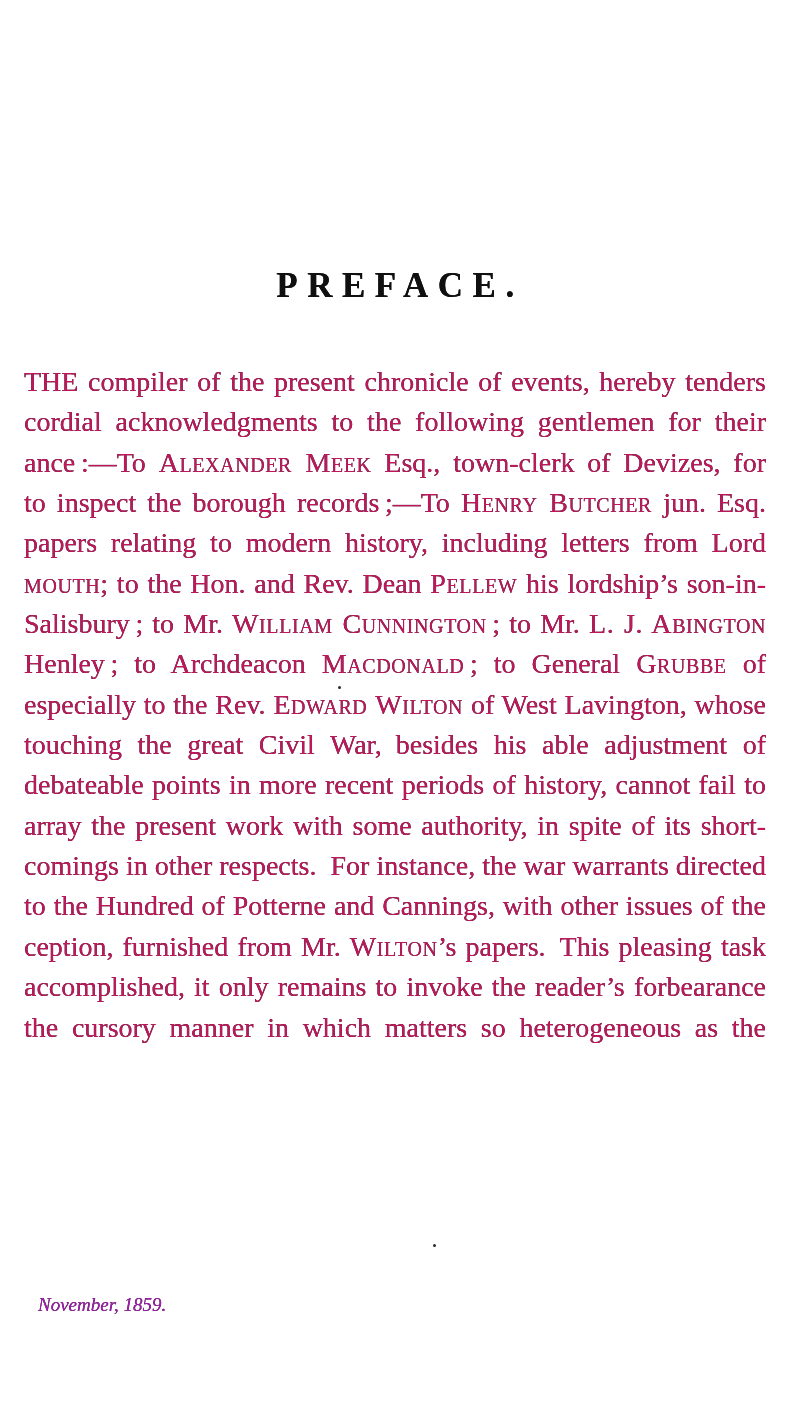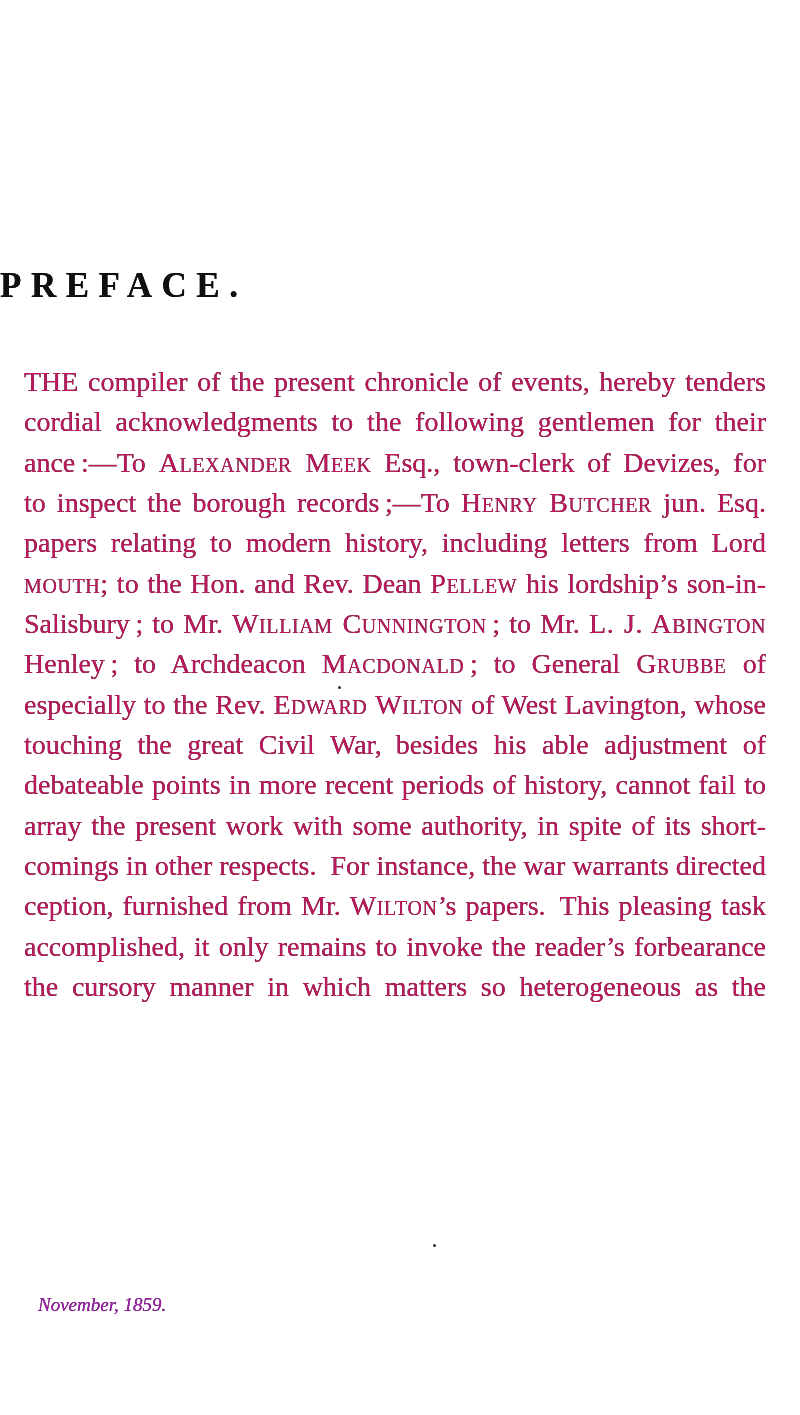--- a/index.html
+++ b/index.html
@@ -15,21 +15,21 @@
     color: #151515;
     font-family: "Liberation Serif", serif;
     overflow: hidden;
   }
   .title {
     position: absolute;
     top: 266px;
     left: 0;
     width: 100%;
     margin: 0;
-    text-align: left;
+    text-align: center;
     font-size: 35px;
     font-weight: bold;
     letter-spacing: 9.5px;
     color: #101010;
     text-shadow: 0 0 0.4px #101010;
   }
   .body-block {
     position: absolute;
     left: 24px;
     top: 362px;
@@ -83,20 +83,21 @@
       <div class="line"><span class="n">to inspect the borough records ;—To </span><span class="sc">Henry Butcher</span><span class="n"> jun. Esq. for</span></div>
       <div class="line"><span class="n">papers relating to modern history, including letters from Lord </span><span class="sc">Sid-</span></div>
       <div class="line"><span class="sc">mouth</span><span class="n">; to the Hon. and Rev. Dean </span><span class="sc">Pellew</span><span class="n"> his lordship’s son-in-law;</span></div>
       <div class="line"><span class="n">Salisbury ; to Mr. </span><span class="sc">William Cunnington</span><span class="n"> ; to Mr. </span><span class="sc">L. J. Abington</span><span class="n"> of</span></div>
       <div class="line"><span class="n">Henley ; to Archdeacon </span><span class="sc">Macdonald</span><span class="n"> ; to General </span><span class="sc">Grubbe</span><span class="n"> of Potterne;</span></div>
       <div class="line"><span class="n">especially to the Rev. </span><span class="sc">Edward Wilton</span><span class="n"> of West Lavington, whose free-</span></div>
       <div class="line"><span class="n">touching the great Civil War, besides his able adjustment of various</span></div>
       <div class="line"><span class="n">debateable points in more recent periods of history, cannot fail to</span></div>
       <div class="line"><span class="n">array the present work with some authority, in spite of its short-</span></div>
       <div class="line"><span class="n">comings in other respects. For instance, the war warrants directed</span></div>
+      <div class="line"><span class="n">to the Hundred of Potterne and Cannings, with other issues of the</span></div>
       <div class="line"><span class="n">ception, furnished from Mr. </span><span class="sc">Wilton</span><span class="n">’s papers. This pleasing task being</span></div>
       <div class="line"><span class="n">accomplished, it only remains to invoke the reader’s forbearance for</span></div>
       <div class="line"><span class="n">the cursory manner in which matters so heterogeneous as the follow-</span></div>
     </div>
 
   <div class="footer">November, 1859.</div>
 <div class="speck" style="left: 338px; top: 686px;"></div>
     <div class="speck" style="left: 433px; top: 1244px;"></div>
   </div>
 

